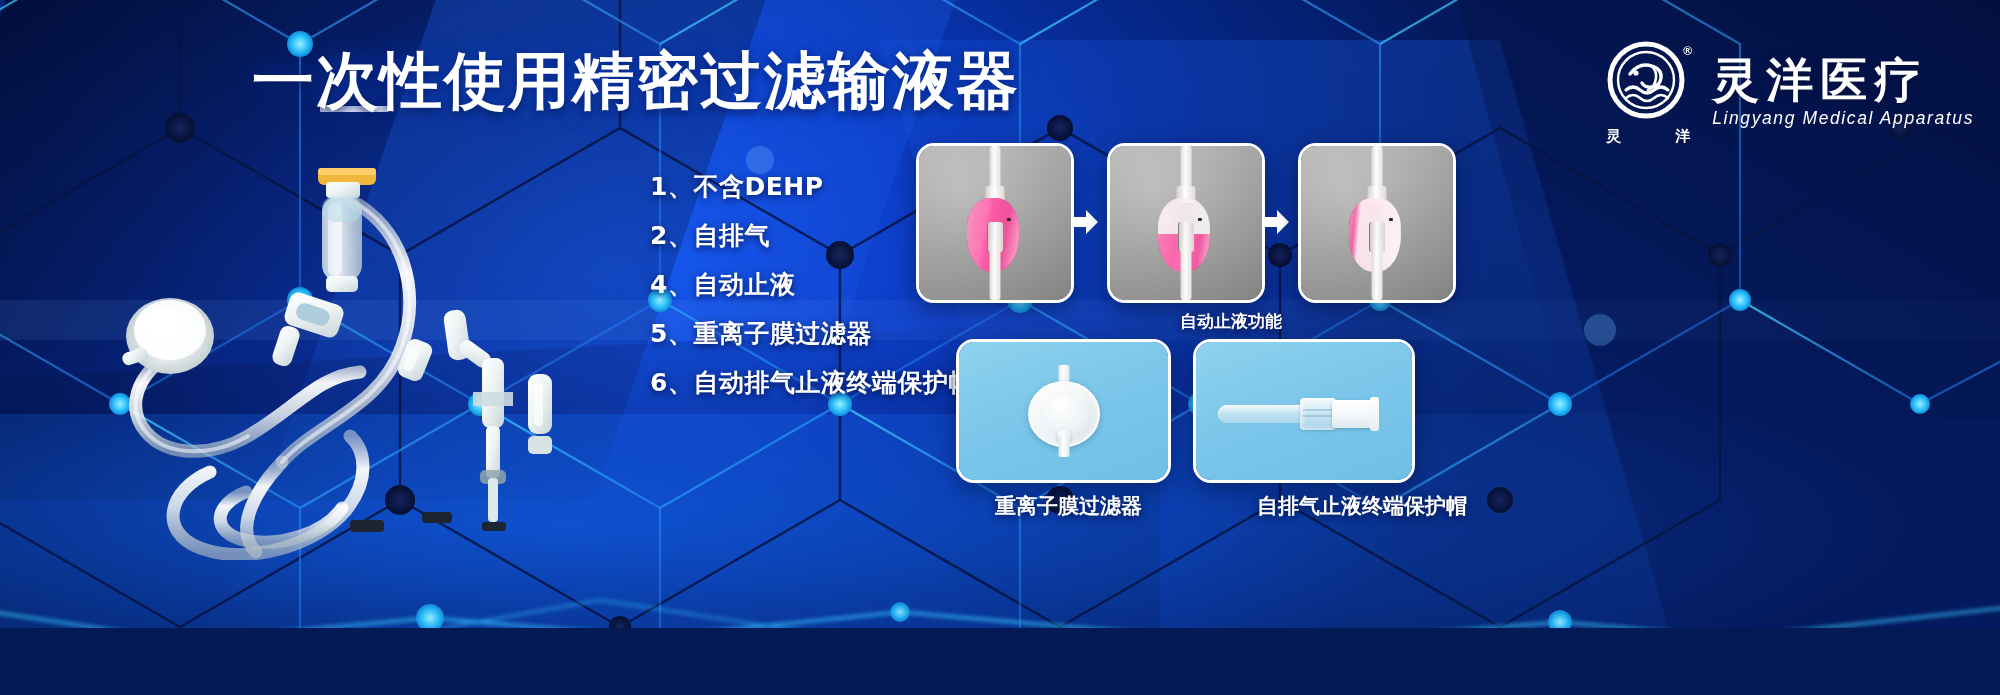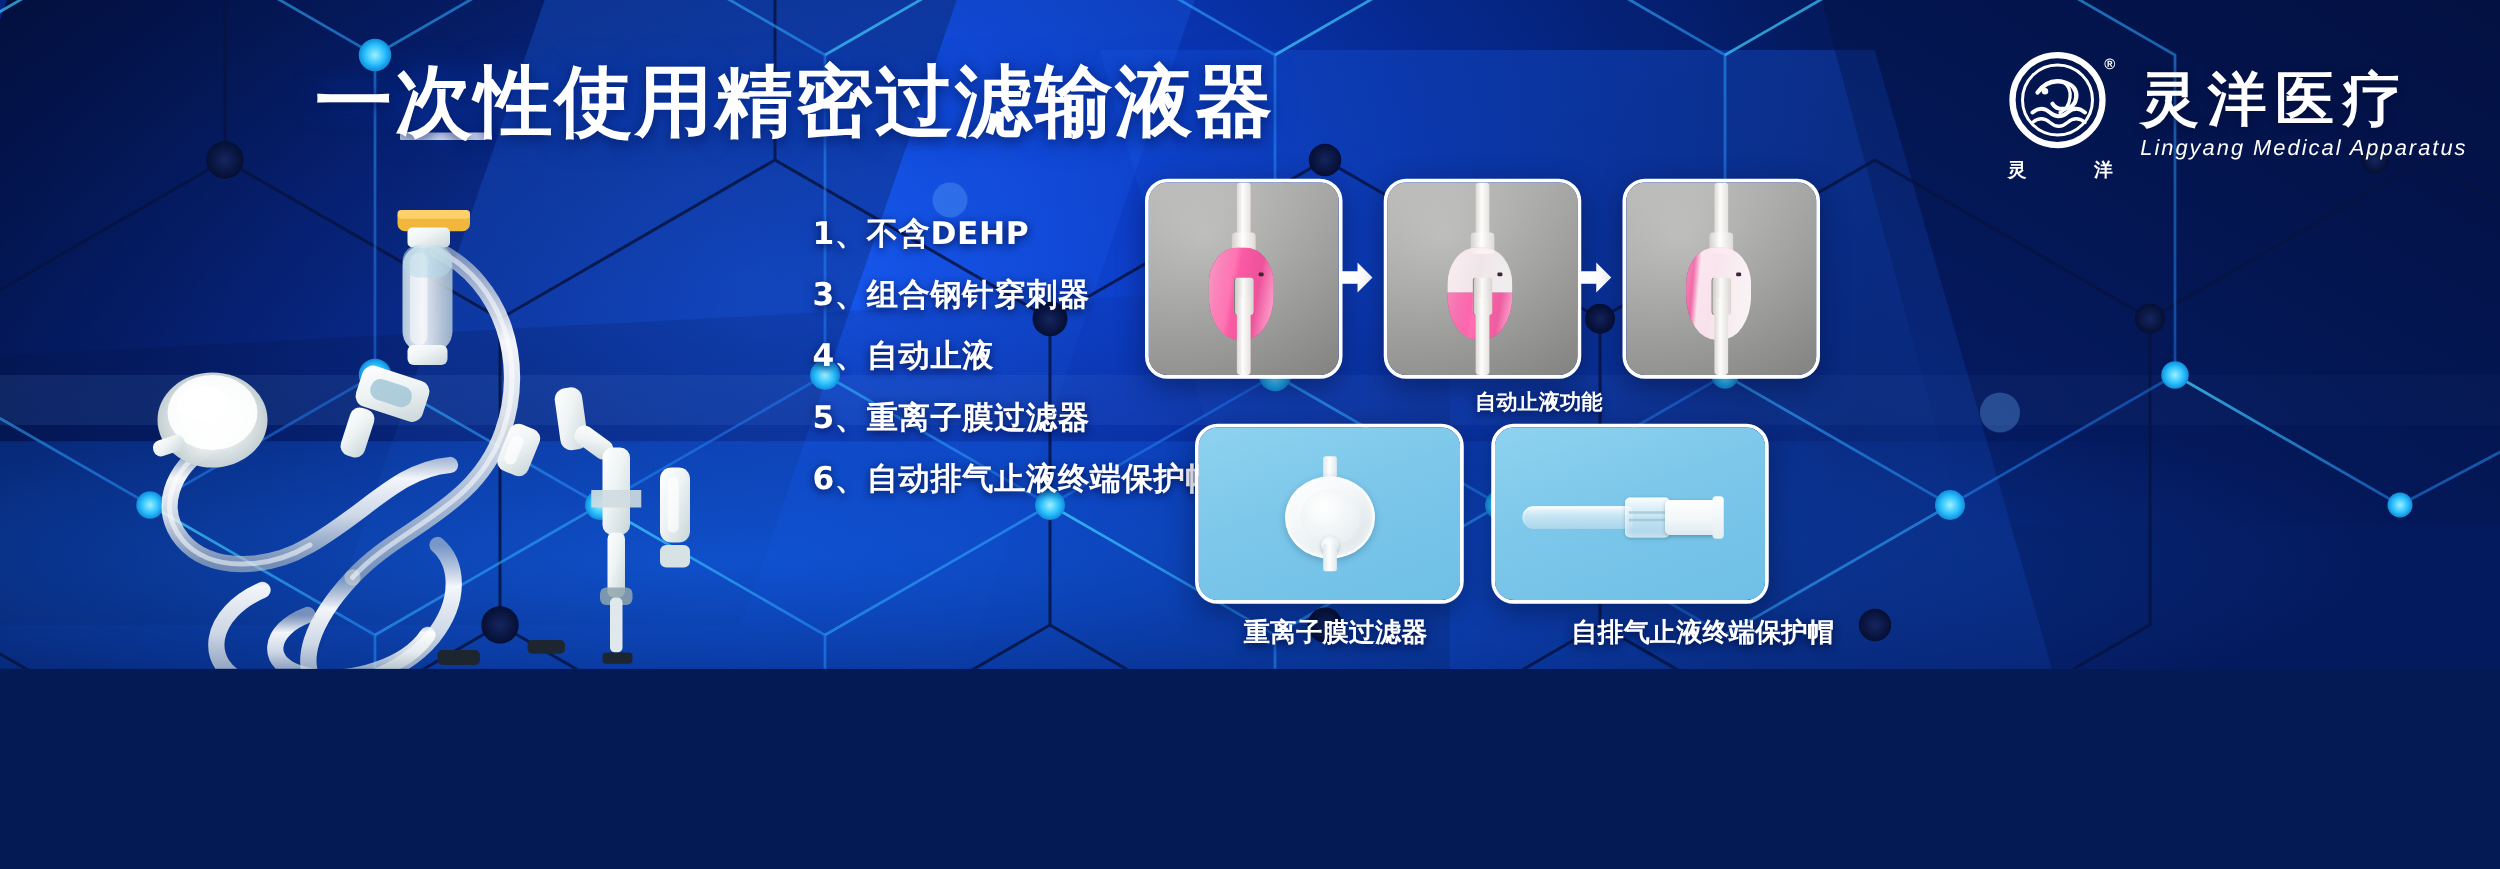--- a/index.html
+++ b/index.html
@@ -7,21 +7,21 @@
   html, body {
     width:2000px; height:695px;
     overflow:hidden;
     background:#041a55;
     font-family:"Liberation Sans","DejaVu Sans",sans-serif;
   }
 
   
   .banner{
     position:relative;
-    width:2000px; height:535px;
+    width:2000px; height:628px;
     overflow:hidden;
     background:
       radial-gradient(ellipse 900px 620px at 30% 42%, #1657f0 0%, #0c3cc4 38%, #062a92 66%, #041a5e 100%),
       linear-gradient(100deg,#021037 0%,#0633a8 38%,#0a45d2 58%,#052a8e 78%,#020f3a 100%);
   }
 
   
   .facet{ position:absolute; pointer-events:none; }
   .f1{ top:-120px; left:-60px; width:760px; height:620px;
        background:linear-gradient(145deg,rgba(2,10,44,.88),rgba(6,30,110,.18));
@@ -413,21 +413,21 @@
     </div>
 
     <div class="logo-text">
       <span class="logo-cn">灵洋医疗</span>
       <span class="logo-en">Lingyang Medical Apparatus</span>
     </div>
   </div>
 
   <ul class="features" style="list-style:none;">
     <li class="feat">1、不含DEHP</li>
-    <li class="feat">3、组合钢针穿刺器</li>
+    <li class="feat">2、自排气</li>
     <li class="feat">4、自动止液</li>
     <li class="feat">5、重离子膜过滤器</li>
     <li class="feat">6、自动排气止液终端保护帽</li>
   </ul>
 
   <div class="product">
     <svg width="600" height="420" viewBox="0 0 600 420" aria-hidden="true">
       <defs>
         <linearGradient id="tubeG" x1="0" y1="0" x2="0" y2="1">
           <stop offset="0%" stop-color="#cfd6d6" stop-opacity=".55"></stop>

